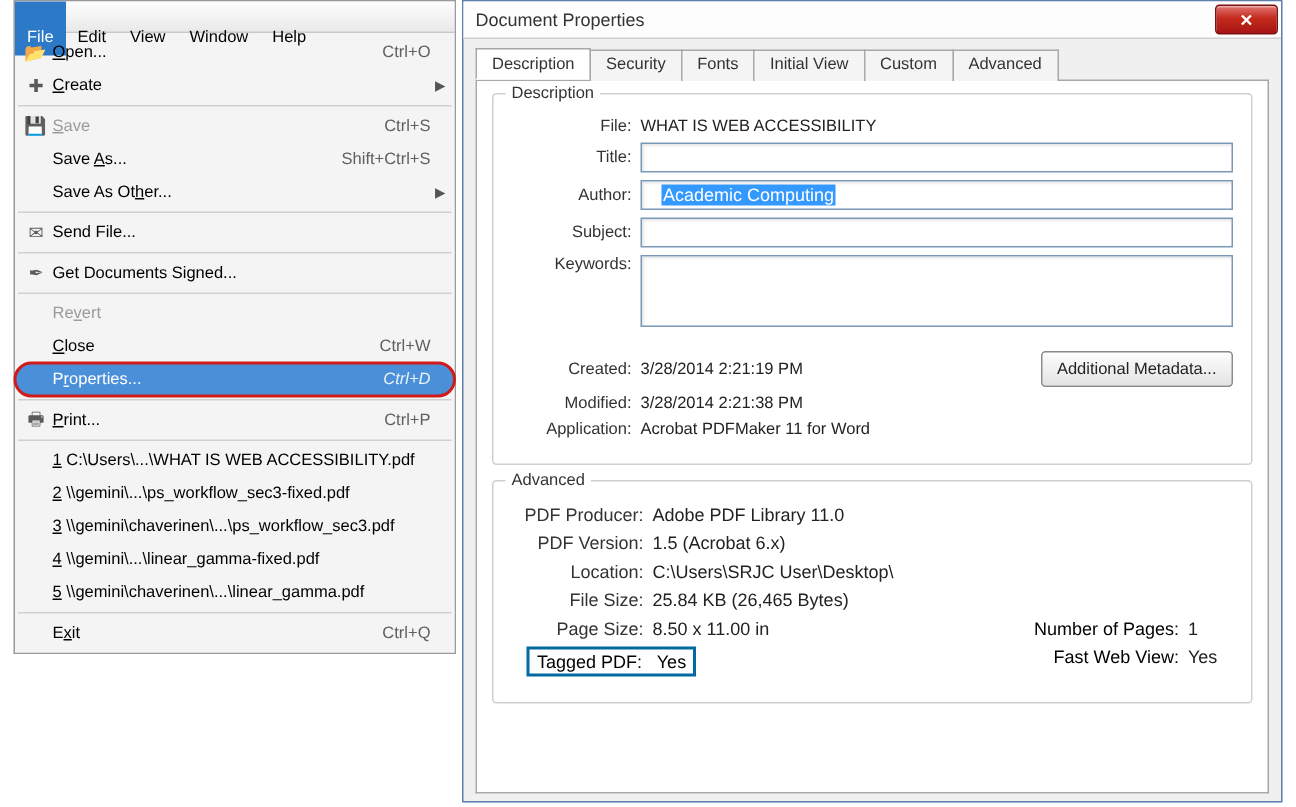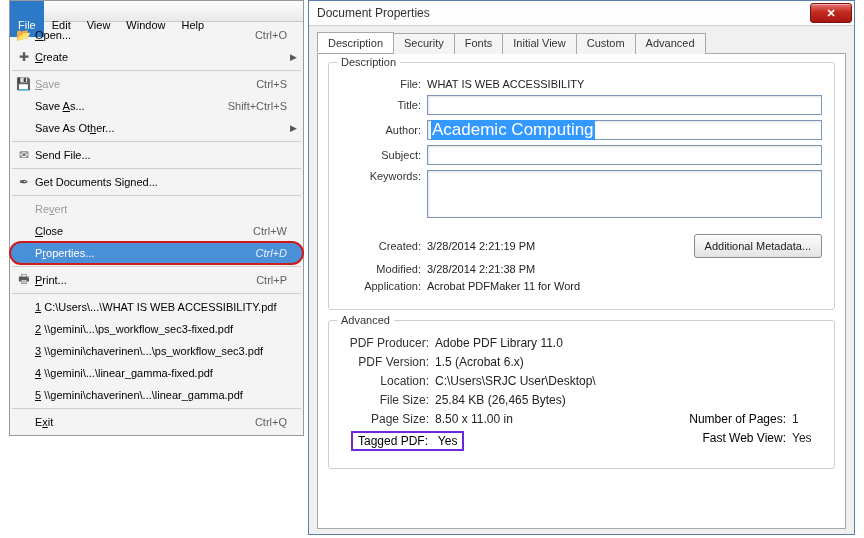--- a/index.html
+++ b/index.html
@@ -190,24 +190,24 @@
   .fld-value {
     flex:1;
     color:#222;
   }
   .txt {
     flex:1;
     height:18px;
     border:1px solid #7a99b8;
     background:#fff;
     box-shadow: inset 1px 1px 2px rgba(0,0,0,.12);
-    padding:0 3px;
+    padding:0 13px;
     display:flex;
     align-items:center;
-    font-size:17px;
+    font-size:12px;
   }
   .txt.tall { height:44px; align-items:flex-start; padding-top:2px;}
   .sel {
     background:#3399ff;
     color:#fff;
     padding:0 1px;
   }
   .btn {
     height:22px;
     border:1px solid #8a8a8a;
@@ -228,21 +228,21 @@
   .adv-label {
     width:88px;
     text-align:right;
     padding-right:6px;
     color:#333;
   }
   .adv-value { color:#222; }
   .adv-right-label { width:130px; text-align:right; padding-right:6px;}
   .boxed {
     display:inline-block;
-    border:2px solid #6d28d9;
+    border:2px solid #0369a1;
     padding:1px 5px;
   }
 </style>
 </head>
 <body>
 
 <div class="canvas">
 
   <div class="menu-window">
     <div class="menubar">

